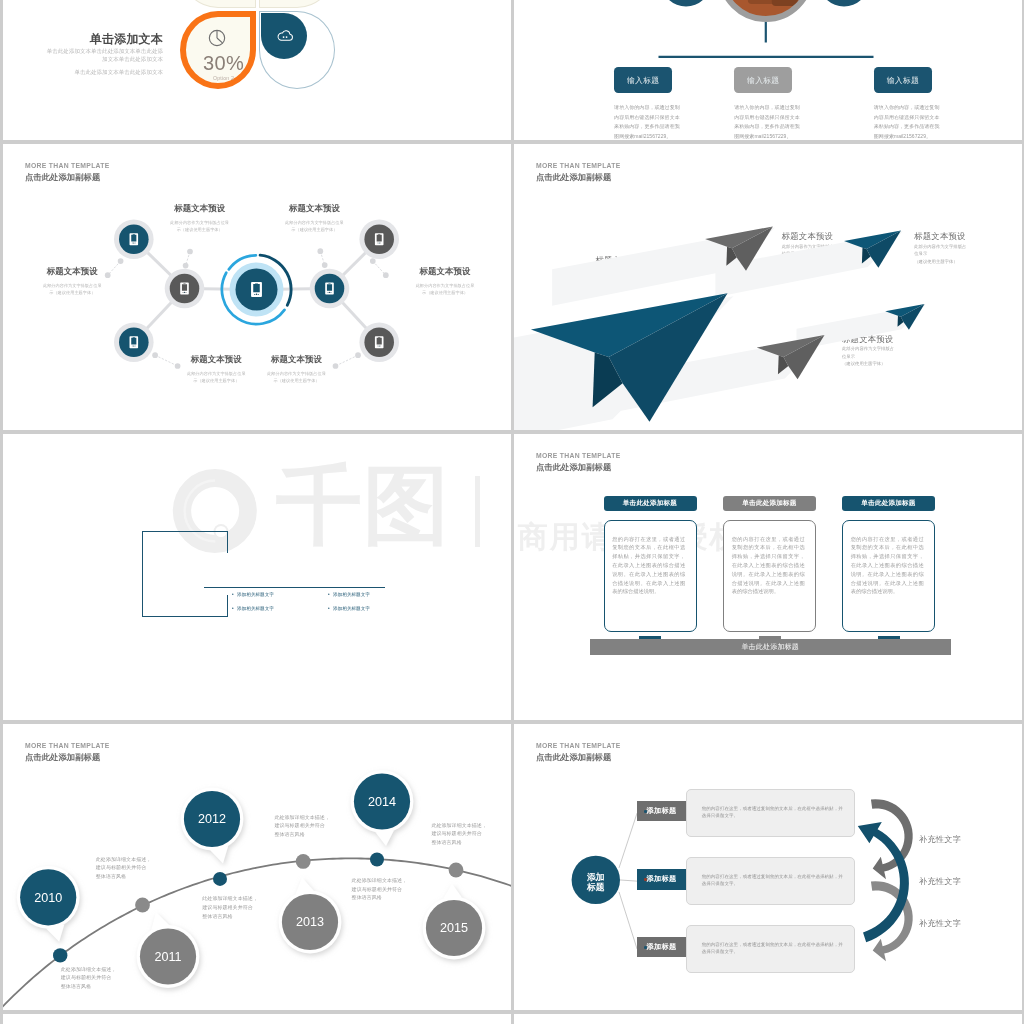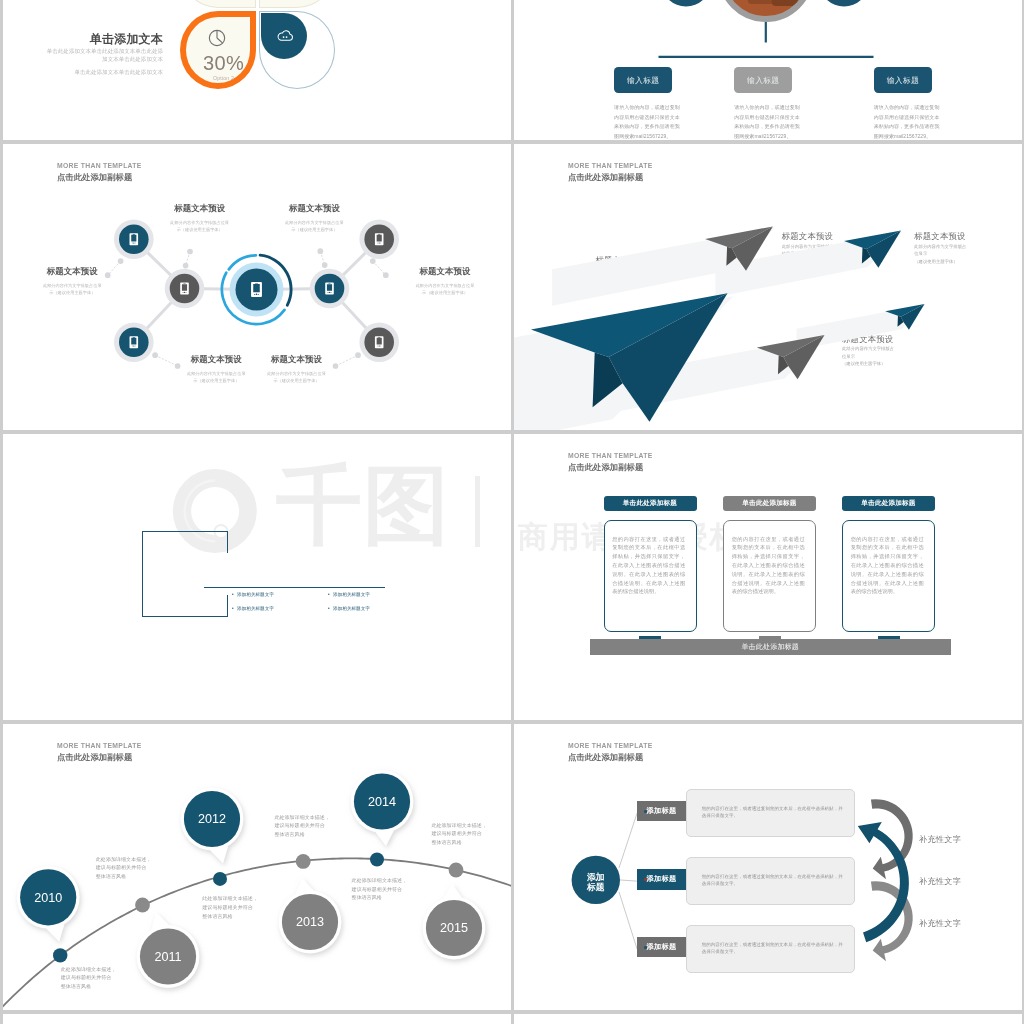--- a/index.html
+++ b/index.html
@@ -8,21 +8,21 @@
   .sheet{position:absolute;left:0;top:0;width:1024px;height:1024px;overflow:hidden;}
   .slide{position:absolute;background:#fff;overflow:hidden;}
   .slide > *:not(.wm){z-index:1;}
   .c0{left:3px;width:508px;}
   .c1{left:514px;width:508px;}
   .r0{top:-146px;height:286px;}
   .r1{top:144px;height:286px;}
   .r2{top:434px;height:286px;}
   .r3{top:724px;height:286px;}
   .r4{top:1014px;height:286px;}
-  .hdr{position:absolute;left:22px;top:19px;line-height:1;margin-left:32px;}
+  .hdr{position:absolute;left:22px;top:19px;line-height:1;}
   .hdr .en{font-size:6.8px;color:#9a9a9a;letter-spacing:.3px;font-weight:600;}
   .hdr .cn{font-size:9px;color:#6e6e6e;font-weight:bold;margin-top:3.4px;letter-spacing:0;transform:scale(.93);transform-origin:left top;}
   .abs{position:absolute;}
 
   
   .petal-grp{position:absolute;left:254px;top:155px;width:0;height:0;}
   .petal{position:absolute;width:76px;height:78px;box-sizing:border-box;}
   .p-tl{left:-77.5px;top:-79.5px;border-radius:50% 50% 0 50%;background:#fbfaf0;border:1px solid #e9e6d6;}
   .p-tr{left:1.5px;top:-79.5px;border-radius:50% 50% 50% 0;background:#fbfaf0;border:1px solid #e9e6d6;}
   .p-bl{left:-77.5px;top:1.5px;border-radius:50% 0 50% 50%;background:#fbfaf0;border:6px solid #f97316;}

